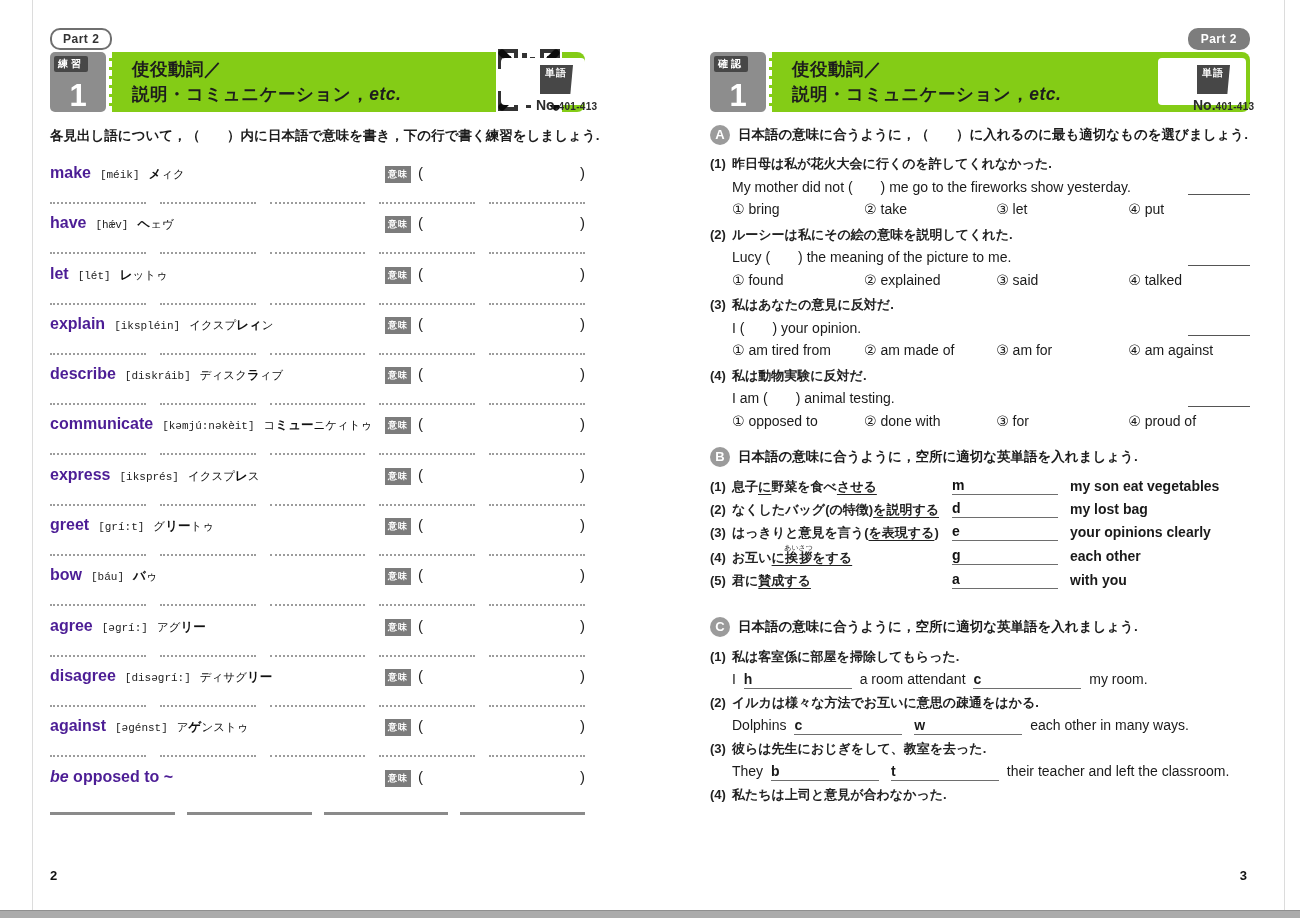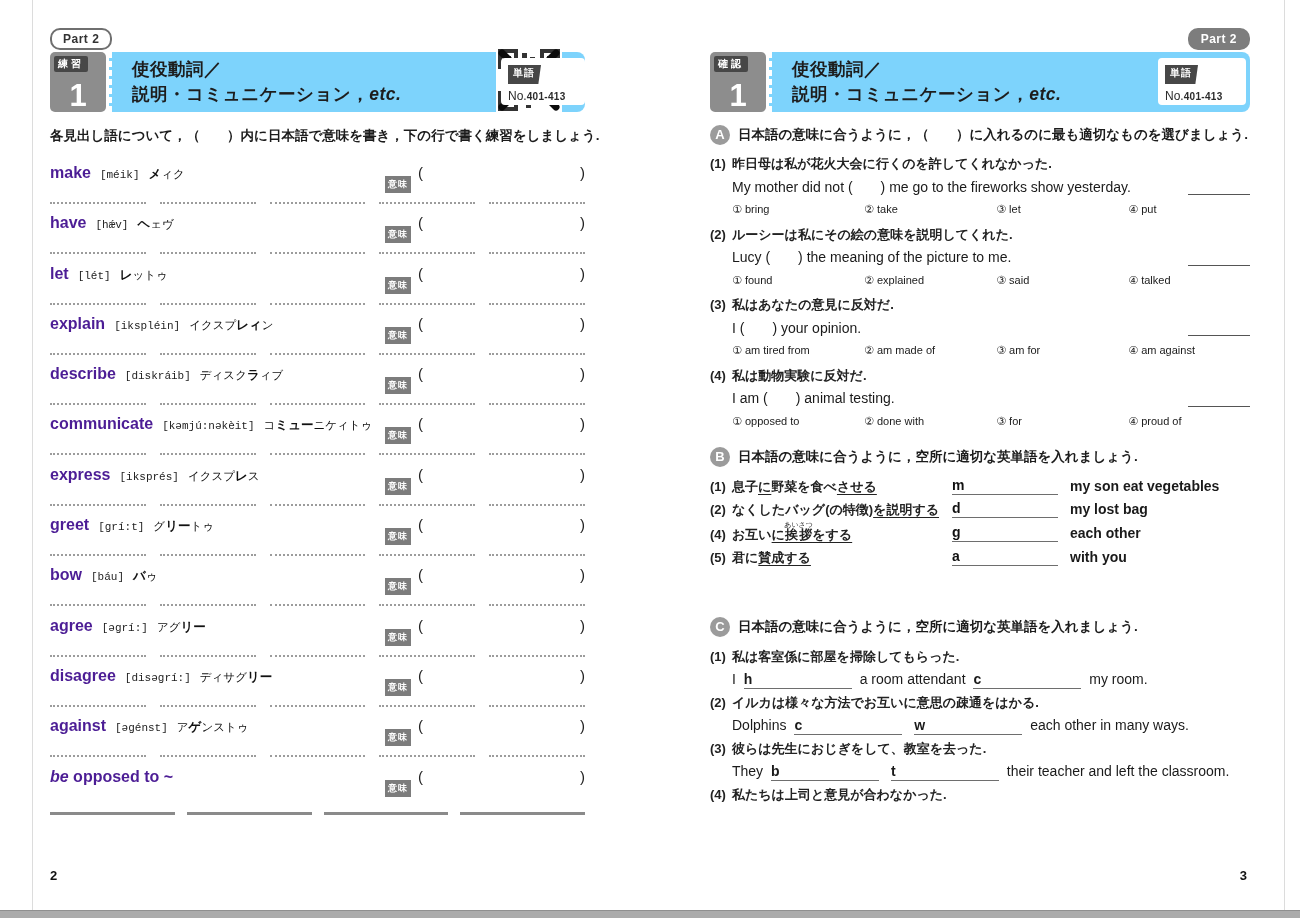--- a/index.html
+++ b/index.html
@@ -20,45 +20,45 @@
 
   
   .header{position:absolute;top:52px;height:60px;}
   .page-left .header{left:50px;width:535px;}
   .page-right .header{left:60px;width:540px;}
   .num-badge{position:absolute;left:0;top:0;width:56px;height:60px;background:#8d8d8d;border-radius:5px;}
   .num-badge .type{position:absolute;left:4px;top:4px;background:#474747;color:#fff;font-size:10px;
                    font-weight:bold;padding:1px 4px;letter-spacing:3px;border-radius:2px;white-space:nowrap;}
   .num-badge .num{position:absolute;bottom:1px;left:0;right:0;text-align:center;color:#fff;
                   font-size:31px;font-weight:bold;line-height:1;}
-  .title-bar{position:absolute;left:59px;right:0;top:0;height:60px;background:#7dd3fc;
+  .title-bar{position:absolute;left:59px;right:0;top:0;height:60px;background:#84cc16;
              border-radius:0 8px 8px 0;border-left:3px dashed #fff;}
   .title-text{position:absolute;left:20px;top:5px;font-weight:bold;font-size:17.5px;line-height:1.43;
               color:#1d1d1d;letter-spacing:.5px;white-space:nowrap;}
   .qr-box{position:absolute;left:384px;top:-5px;width:66px;height:66px;background:#fff;padding:2px;box-sizing:border-box;}
   .tango-box{position:absolute;right:0;top:6px;width:84px;height:47px;background:#fff;border-radius:4px;
              padding:4px 7px;box-sizing:border-box;}
   .page-right .tango-box{width:88px;right:4px;}
   .tango-label{display:inline-block;background:#474747;color:#fff;font-size:10px;font-weight:bold;
-               padding:1px 6px 4px 5px;letter-spacing:1px;clip-path:polygon(0 0,100% 0,92% 100%,0 100%);}
+               padding:1px 6px 14px 5px;letter-spacing:1px;clip-path:polygon(0 0,100% 0,92% 100%,0 100%);margin-left:32px;}
   .tango-no{margin-top:2px;white-space:nowrap;}
-  .tango-no .no{font-size:12px;font-weight:normal;}
+  .tango-no .no{font-size:14px;font-weight:bold;margin-left:28px;}
   .tango-no .noval{font-size:10px;font-weight:bold;letter-spacing:.3px;}
 
   
   .instruction{position:absolute;left:50px;top:127px;font-size:13.5px;font-weight:bold;color:#1c1c1c;white-space:nowrap;}
   .vocab{position:absolute;left:50px;top:160px;width:535px;}
   .v-item{position:relative;height:50.3px;}
   .v-line{position:absolute;left:0;top:4px;right:0;white-space:nowrap;}
   .v-head{font-size:16px;font-weight:bold;color:#4c1d95;}
   .v-pron{font-size:11px;color:#222;margin-left:9px;font-family:Liberation Mono, monospace;}
   .v-kana{font-size:11.5px;color:#111;margin-left:9px;}
   .v-kana b{font-size:12.5px;}
   .v-imi{position:absolute;left:335px;right:0;top:0;display:flex;align-items:flex-start;}
-  .imi-chip{background:#7c7c7c;color:#fff;font-size:9px;font-weight:bold;padding:2px 3px;margin-top:12px;letter-spacing:1px;}
+  .imi-chip{background:#7c7c7c;color:#fff;font-size:9px;font-weight:bold;padding:2px 3px;margin-top:2px;letter-spacing:1px;}
   .paren{font-size:15px;color:#222;}
   .paren.open{margin-left:7px;}
   .imi-space{flex:1;}
   .v-dotted{position:absolute;left:0;right:0;top:36px;display:flex;gap:14px;}
   .v-dotted span{flex:1;border-bottom:2px dotted #9c9c9c;height:6px;}
   .v-solid{position:absolute;left:0;right:0;top:44px;display:flex;gap:12px;}
   .v-solid span{flex:1;border-bottom:3px solid #8a8a8a;height:4px;}
 
   .pgnum{position:absolute;bottom:28px;font-size:13px;font-weight:bold;color:#111;}
   .page-left .pgnum{left:50px;}
@@ -71,21 +71,21 @@
   .sec-circle{flex:0 0 auto;width:20px;height:20px;border-radius:50%;background:#9b9b9b;color:#fff;
               font-size:13px;text-align:center;line-height:20px;}
   .sec-a{top:125px;} .sec-b{top:447px;} .sec-c{top:617px;}
   .sec-items{margin-top:8px;}
 
   .q-item{margin-top:3px;}
   .q-jp{font-size:13px;font-weight:bold;color:#222;line-height:22.5px;white-space:nowrap;}
   .q-no{display:inline-block;width:22px;font-weight:bold;}
   .q-en{position:relative;margin-left:22px;padding-right:72px;font-size:14px;color:#1a1a1a;line-height:22.5px;white-space:nowrap;}
   .ans{position:absolute;right:0;bottom:3px;width:62px;border-bottom:1.5px solid #555;height:1px;}
-  .q-opts{display:flex;margin-left:22px;font-size:11px;color:#1a1a1a;line-height:22.5px;}
+  .q-opts{display:flex;margin-left:22px;font-size:14px;color:#1a1a1a;line-height:22.5px;}
   .q-opts span{flex:0 0 25.5%;white-space:nowrap;}
 
   .b-row{display:flex;align-items:center;font-size:13px;line-height:23px;}
   .b-jp{flex:0 0 242px;font-weight:bold;color:#222;white-space:nowrap;}
   .b-jp u, .q-jp u{text-underline-offset:3px;}
   ruby rt{font-size:7px;font-weight:normal;}
   .b-blank{flex:0 0 106px;border-bottom:1.5px solid #6e6e6e;font-size:14px;font-weight:bold;color:#111;margin:0 12px 3px 0;line-height:18px;}
   .b-en{font-size:14px;color:#1a1a1a;white-space:nowrap;font-weight:bold;}
 
   .c-item{margin-top:0;}
@@ -470,20 +470,25 @@
             <span class="b-jp"><span class="q-no">(1)</span><span>息子<u>に</u>野菜を食べ<u>させる</u></span></span>
             <span class="b-blank">m</span>
             <span class="b-en">my son eat vegetables</span>
           </div>
           <div class="b-row">
             <span class="b-jp"><span class="q-no">(2)</span><span>なくしたバッグ(の特徴)<u>を説明する</u></span></span>
             <span class="b-blank">d</span>
             <span class="b-en">my lost bag</span>
           </div>
           <div class="b-row">
+            <span class="b-jp"><span class="q-no">(3)</span><span>はっきりと意見を言う(<u>を表現する</u>)</span></span>
+            <span class="b-blank">e</span>
+            <span class="b-en">your opinions clearly</span>
+          </div>
+          <div class="b-row">
             <span class="b-jp"><span class="q-no">(4)</span><span>お互い<u>に<ruby>挨拶<rt>あいさつ</rt></ruby>をする</u></span></span>
             <span class="b-blank">g</span>
             <span class="b-en">each other</span>
           </div>
           <div class="b-row">
             <span class="b-jp"><span class="q-no">(5)</span><span>君に<u>賛成する</u></span></span>
             <span class="b-blank">a</span>
             <span class="b-en">with you</span>
           </div>
         </div>

